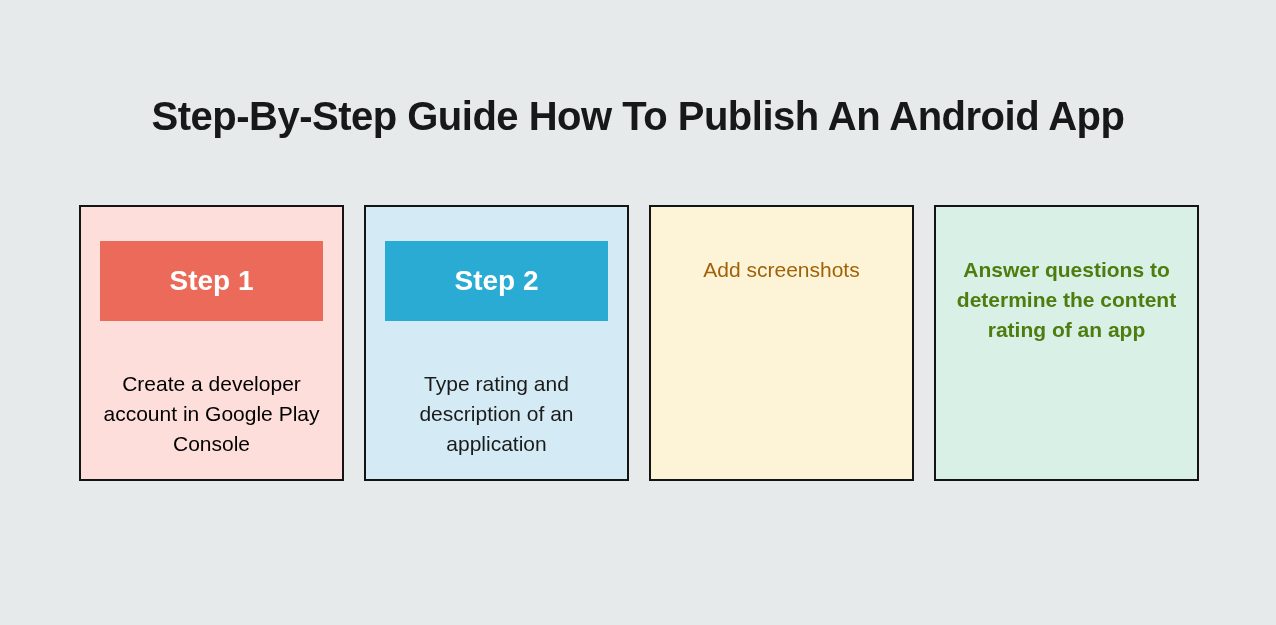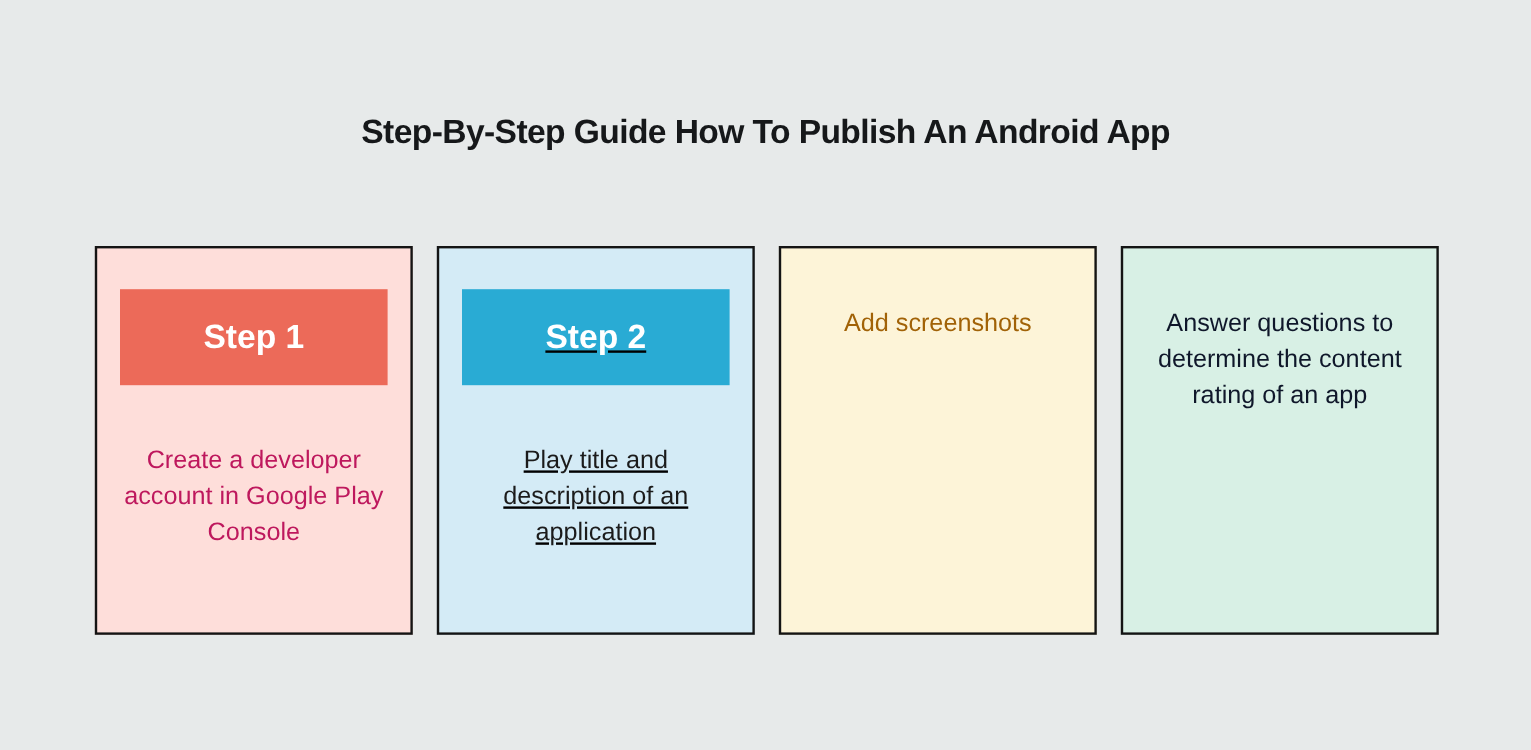--- a/index.html
+++ b/index.html
@@ -13,35 +13,35 @@
     width: 1276px;
     height: 625px;
     background: var(--page-bg, #E7EAEA);
   }
   .page-title {
     position: absolute;
     top: 94px;
     left: 0;
     width: 100%;
     text-align: center;
-    font-size: 28px;
+    font-size: 40px;
     font-weight: 700;
     letter-spacing: -0.5px;
     color: #16181A;
   }
   .cards-row {
     position: absolute;
     top: 205px;
     left: 79px;
     display: flex;
     gap: 20px;
   }
   .step-card {
     width: 265px;
-    height: 324px;
+    height: 276px;
     background: var(--card-bg, #fff);
     border: 2px solid #141414;
   }
   .step-header {
     margin: 34px 19px 0 19px;
     height: 80px;
     background: var(--header-bg, #ccc);
     color: var(--header-fg, #fff);
     display: flex;
     align-items: center;
@@ -62,30 +62,30 @@
 <body>
 
 <div class="canvas" style="--page-bg: #E7EAEA;">
 
   <h1 class="page-title" style="color: rgb(22, 24, 26);">Step-By-Step Guide How To Publish An Android App</h1>
 
   <div class="cards-row">
 
     <div class="step-card" style="--card-bg: #FEDEDA; --header-bg: #EC6A59; --header-fg: #FFFFFF; border-color: rgb(20, 20, 20);">
       <div class="step-header">Step 1</div>
-      <p class="step-desc" style="color: #be185d;">Create a developer account in Google Play Console</p>
+      <p class="step-desc" style="color: #000000;">Create a developer account in Google Play Console</p>
     </div>
 
-    <div class="step-card" style="--card-bg: #D4EBF6; --header-bg: #29ABD4; --header-fg: #FFFFFF; border-color: rgb(20, 20, 20); text-decoration: underline;">
+    <div class="step-card" style="--card-bg: #D4EBF6; --header-bg: #29ABD4; --header-fg: #FFFFFF; border-color: rgb(20, 20, 20);">
       <div class="step-header">Step 2</div>
-      <p class="step-desc" style="color: rgb(27, 27, 27);">Play title and description of an application</p>
+      <p class="step-desc" style="color: rgb(27, 27, 27);">Type rating and description of an application</p>
     </div>
 
     <div class="step-card" style="--card-bg: #FDF4D8; --header-bg: #FCD335; --header-fg: #141414; border-color: rgb(20, 20, 20);">
       <p class="step-desc" style="color: #a16207;">Add screenshots</p>
     </div>
 
     <div class="step-card" style="--card-bg: #D8F0E5; --header-bg: #3CBA8B; --header-fg: #FFFFFF; border-color: rgb(20, 20, 20);">
-      <p class="step-desc" style="color: #0f172a;">Answer questions to determine the content rating of an app</p>
+      <p class="step-desc" style="color: #4d7c0f; font-weight: bold;">Answer questions to determine the content rating of an app</p>
     </div>
 
   </div>
 </div>
 
 </body></html>

